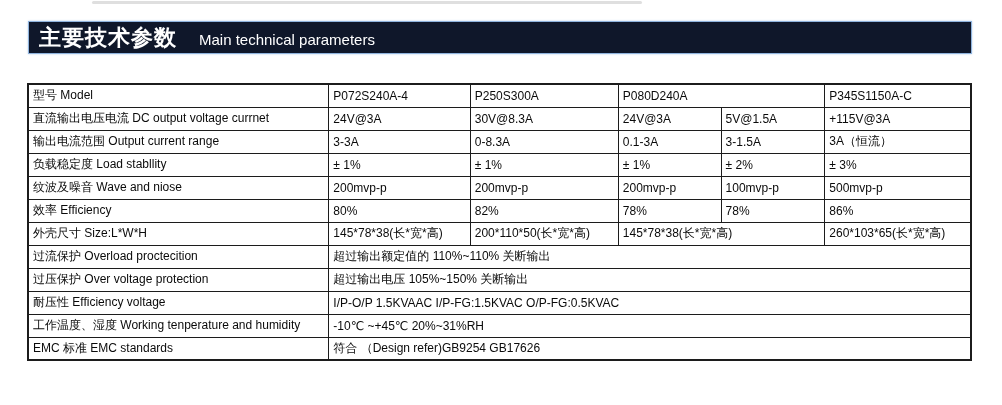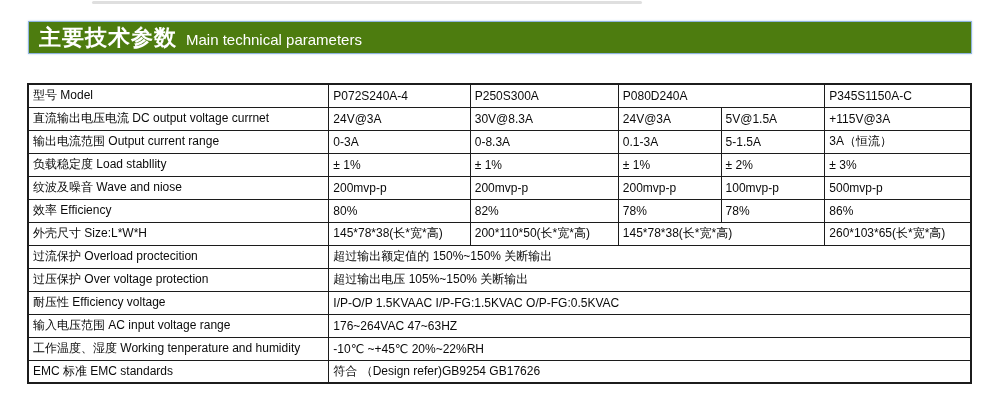--- a/index.html
+++ b/index.html
@@ -17,34 +17,34 @@
     position: absolute; left: 92px; top: 1px;
     width: 550px; height: 3px;
     background: #b9b9b9; opacity: .45;
     border-radius: 2px;
   }
 
   
   .section-bar {
     position: absolute; left: 28px; top: 21px;
     width: 944px; height: 33px;
-    background: #4d7c0f;
+    background: #0f172a;
     border: 1px solid #8fb3dd;
     box-shadow: 0 0 2px #bcd2ec;
     display: flex; align-items: center;
     padding-left: 10px;
     color: #ffffff;
     white-space: nowrap;
     text-align: center;
   }
   .section-bar .zh {
     font-size: 22px; font-weight: bold; letter-spacing: 1px;
   }
   .section-bar .en {
-    font-size: 15px; margin-left: 9px; padding-top: 3px;
+    font-size: 15px; margin-left: 22px; padding-top: 3px;
   }
 
   
   table.params {
     position: absolute; left: 27px; top: 83px;
     width: 945px;
     border-collapse: collapse;
     table-layout: fixed;
     border: 2px solid #1c1c1c;
     font-size: 12px;
@@ -92,24 +92,24 @@
     <td class="lbl">直流输出电压电流 DC output voltage currnet</td>
     <td class="val">24V@3A</td>
     <td class="val">30V@8.3A</td>
     <td class="val">24V@3A</td>
     <td class="val">5V@1.5A</td>
     <td class="val">+115V@3A</td>
   </tr>
 
   <tr>
     <td class="lbl">输出电流范围  Output current range</td>
-    <td class="val">0-3A</td>
+    <td class="val">3-3A</td>
     <td class="val">0-8.3A</td>
     <td class="val">0.1-3A</td>
-    <td class="val">5-1.5A</td>
+    <td class="val">3-1.5A</td>
     <td class="val">3A（恒流）</td>
   </tr>
 
   <tr>
     <td class="lbl">负载稳定度 Load stabllity</td>
     <td class="val">± 1%</td>
     <td class="val">± 1%</td>
     <td class="val">± 1%</td>
     <td class="val">± 2%</td>
     <td class="val">± 3%</td>
@@ -136,41 +136,37 @@
   <tr>
     <td class="lbl">外壳尺寸 Size:L*W*H</td>
     <td class="val">145*78*38(长*宽*高)</td>
     <td class="val">200*110*50(长*宽*高)</td>
     <td class="val" colspan="2">145*78*38(长*宽*高)</td>
     <td class="val">260*103*65(长*宽*高)</td>
   </tr>
 
   <tr>
     <td class="lbl">过流保护 Overload proctecition</td>
-    <td class="val" colspan="5">超过输出额定值的 150%~150% 关断输出</td>
+    <td class="val" colspan="5">超过输出额定值的 110%~110% 关断输出</td>
   </tr>
 
   <tr>
     <td class="lbl">过压保护 Over voltage protection</td>
     <td class="val" colspan="5">超过输出电压 105%~150% 关断输出</td>
   </tr>
 
   <tr>
     <td class="lbl">耐压性 Efficiency voltage</td>
     <td class="val" colspan="5">I/P-O/P 1.5KVAAC  I/P-FG:1.5KVAC  O/P-FG:0.5KVAC</td>
   </tr>
 
-  <tr>
-    <td class="lbl">输入电压范围 AC input voltage range</td>
-    <td class="val" colspan="5">176~264VAC  47~63HZ</td>
-  </tr>
 
   <tr>
     <td class="lbl">工作温度、湿度 Working tenperature and humidity</td>
-    <td class="val" colspan="5">-10℃ ~+45℃  20%~22%RH</td>
+    <td class="val" colspan="5">-10℃ ~+45℃  20%~31%RH</td>
   </tr>
 
 
   <tr>
     <td class="lbl">EMC 标准 EMC standards</td>
     <td class="val" colspan="5">符合 （Design refer)GB9254    GB17626</td>
   </tr>
 </tbody>
   </table>
 

